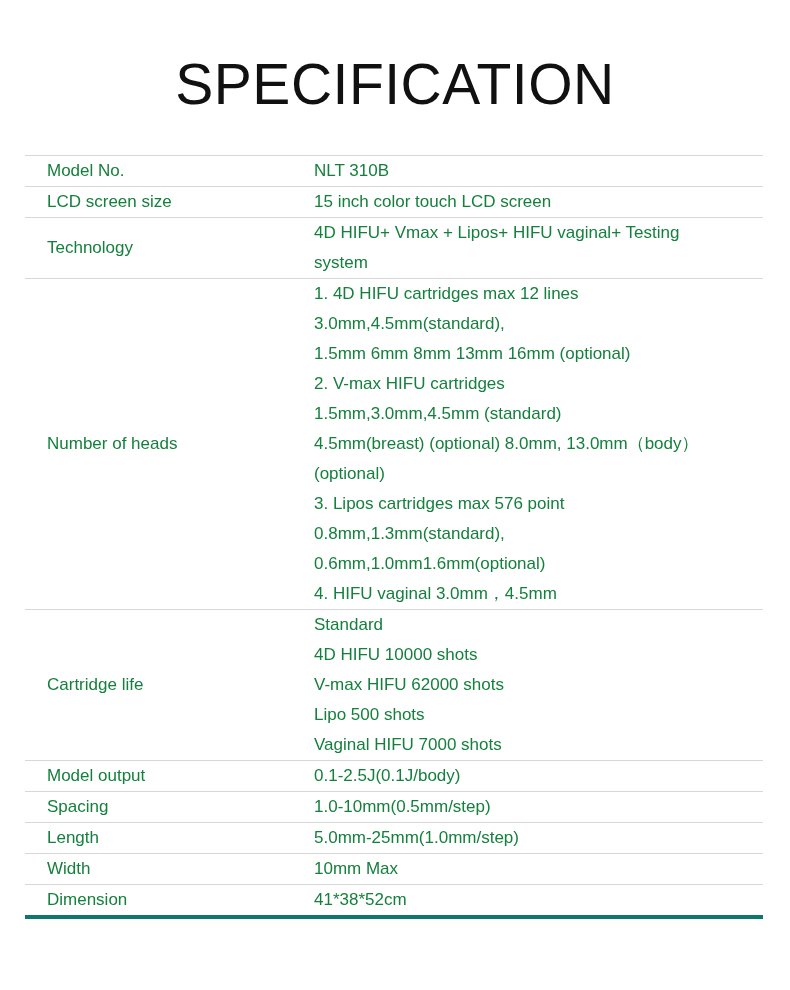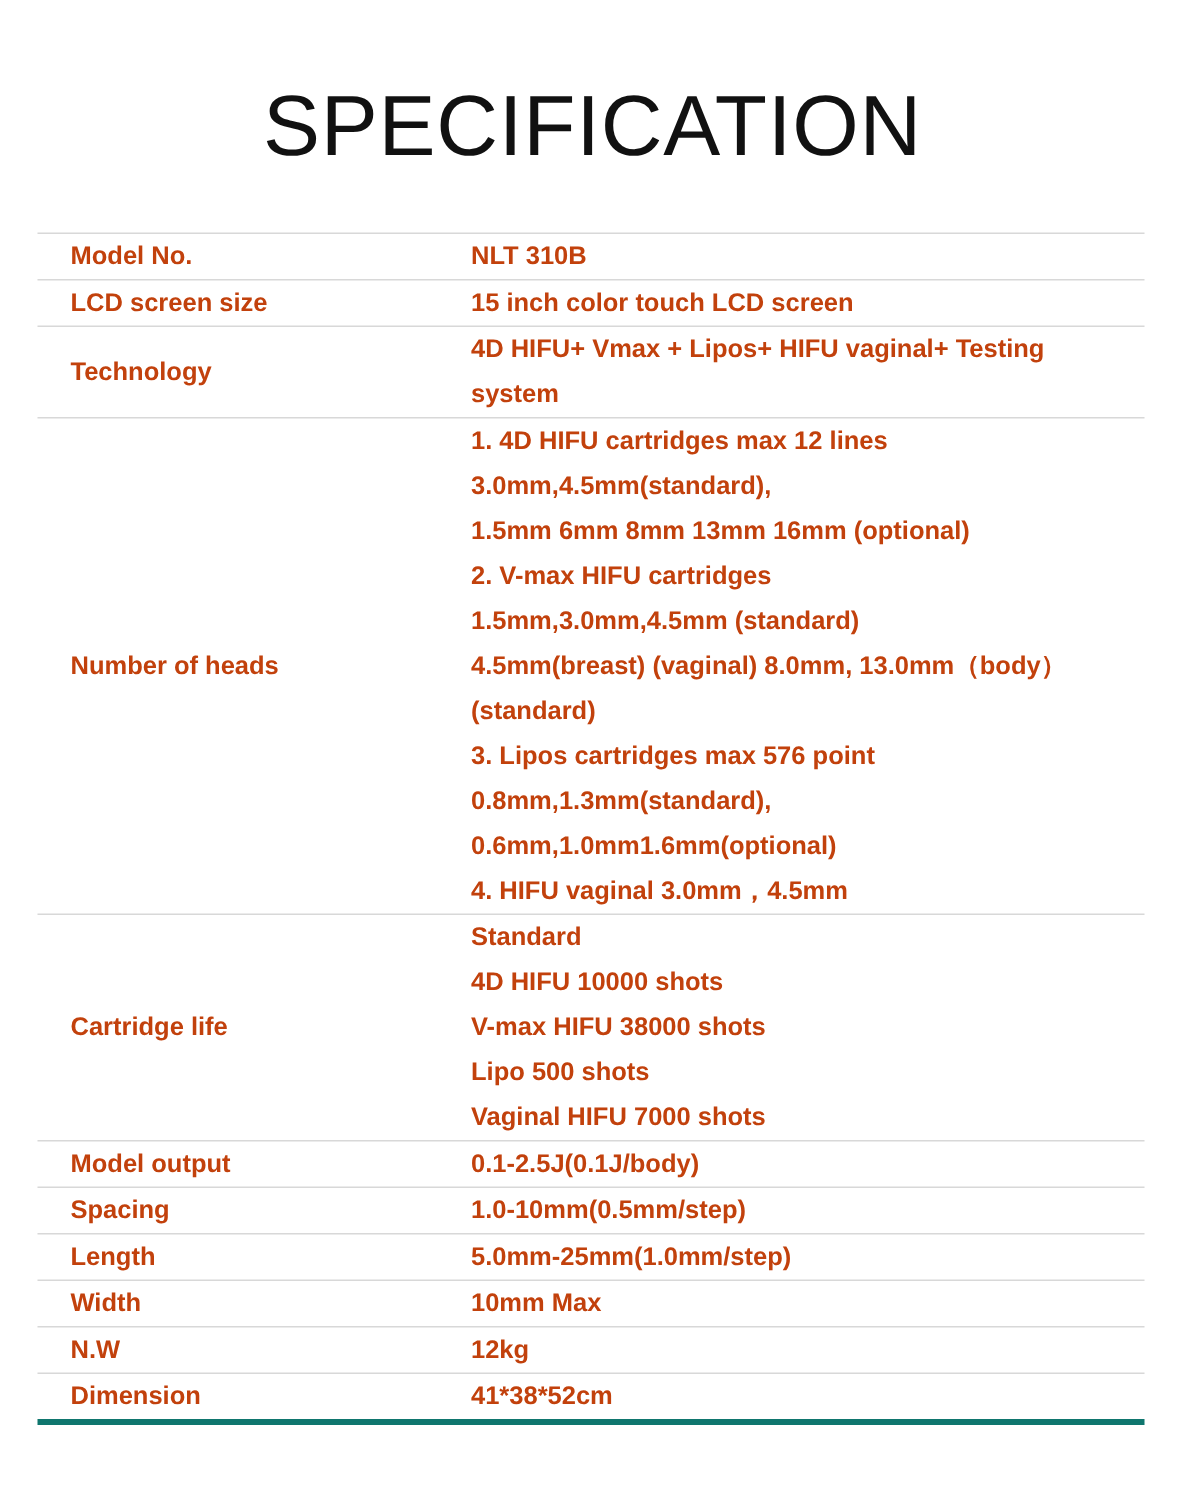--- a/index.html
+++ b/index.html
@@ -46,22 +46,22 @@
     border-top: 1px solid #d8d8d8;
   }
   .spec-table tr:last-child {
     border-bottom: 4px solid #0f766e;
   }
   .spec-table td {
     padding: 0;
     vertical-align: middle;
     font-size: 17px;
     line-height: 30px;
-    font-weight: 700;
-    color: #c2410c;
+    font-weight: 400;
+    color: #15803d;
   }
   td.cell-label {
     width: 287px;
     padding-left: 22px;
     box-sizing: border-box;
   }
   td.cell-value {
     padding-left: 2px;
     box-sizing: border-box;
     margin-left: 20px;
@@ -103,34 +103,34 @@
           </td>
         </tr>
         <tr>
           <td class="cell-label">Number of heads</td>
           <td class="cell-value">
             <span class="vline">1. 4D HIFU cartridges max 12 lines</span>
             <span class="vline">3.0mm,4.5mm(standard),</span>
             <span class="vline">1.5mm 6mm 8mm 13mm 16mm (optional)</span>
             <span class="vline">2. V-max HIFU cartridges</span>
             <span class="vline">1.5mm,3.0mm,4.5mm (standard)</span>
-            <span class="vline">4.5mm(breast) (vaginal) 8.0mm, 13.0mm（body）</span>
-            <span class="vline">(standard)</span>
+            <span class="vline">4.5mm(breast) (optional) 8.0mm, 13.0mm（body）</span>
+            <span class="vline">(optional)</span>
             <span class="vline">3. Lipos cartridges max 576 point</span>
             <span class="vline">0.8mm,1.3mm(standard),</span>
             <span class="vline">0.6mm,1.0mm1.6mm(optional)</span>
             <span class="vline">4. HIFU vaginal 3.0mm，4.5mm</span>
           </td>
         </tr>
         <tr>
           <td class="cell-label">Cartridge life</td>
           <td class="cell-value">
             <span class="vline">Standard</span>
             <span class="vline">4D HIFU 10000 shots</span>
-            <span class="vline">V-max HIFU 38000 shots</span>
+            <span class="vline">V-max HIFU 62000 shots</span>
             <span class="vline">Lipo 500 shots</span>
             <span class="vline">Vaginal HIFU 7000 shots</span>
           </td>
         </tr>
         <tr class="single-line">
           <td class="cell-label">Model output</td>
           <td class="cell-value">
             <span class="vline">0.1-2.5J(0.1J/body)</span>
           </td>
         </tr>
@@ -146,26 +146,20 @@
             <span class="vline">5.0mm-25mm(1.0mm/step)</span>
           </td>
         </tr>
         <tr class="single-line">
           <td class="cell-label">Width</td>
           <td class="cell-value">
             <span class="vline">10mm Max</span>
           </td>
         </tr>
         <tr class="single-line">
-          <td class="cell-label">N.W</td>
-          <td class="cell-value">
-            <span class="vline">12kg</span>
-          </td>
-        </tr>
-        <tr class="single-line">
           <td class="cell-label">Dimension</td>
           <td class="cell-value">
             <span class="vline">41*38*52cm</span>
           </td>
         </tr>
       </tbody>
   </table>
 
 </div>
 

